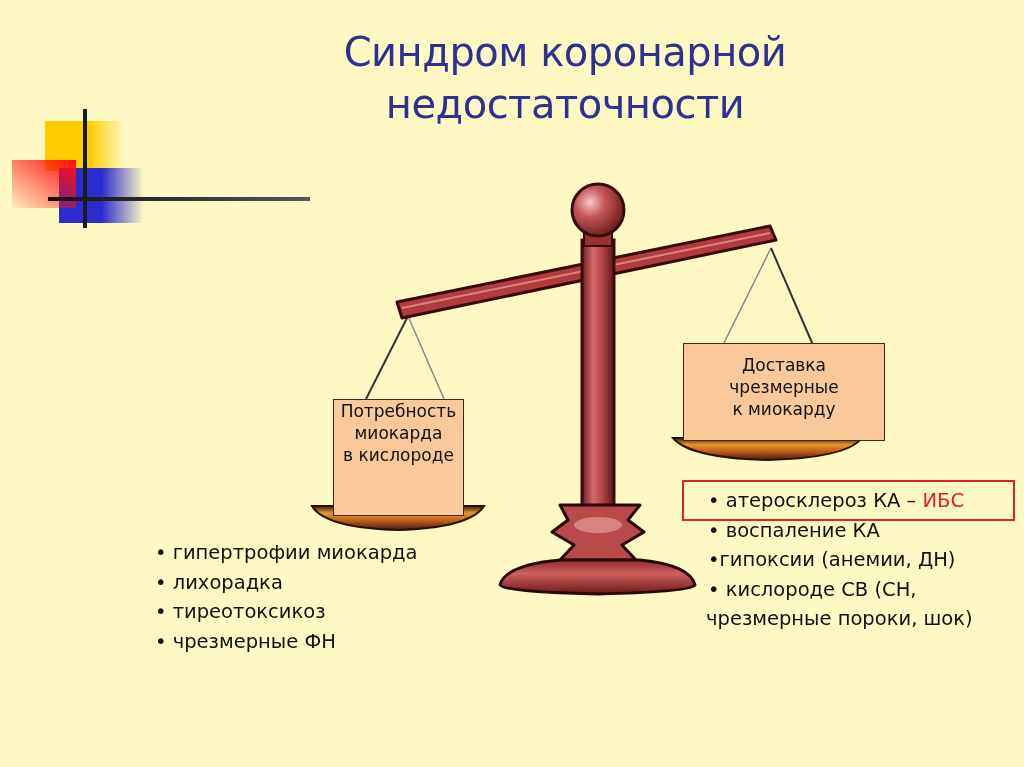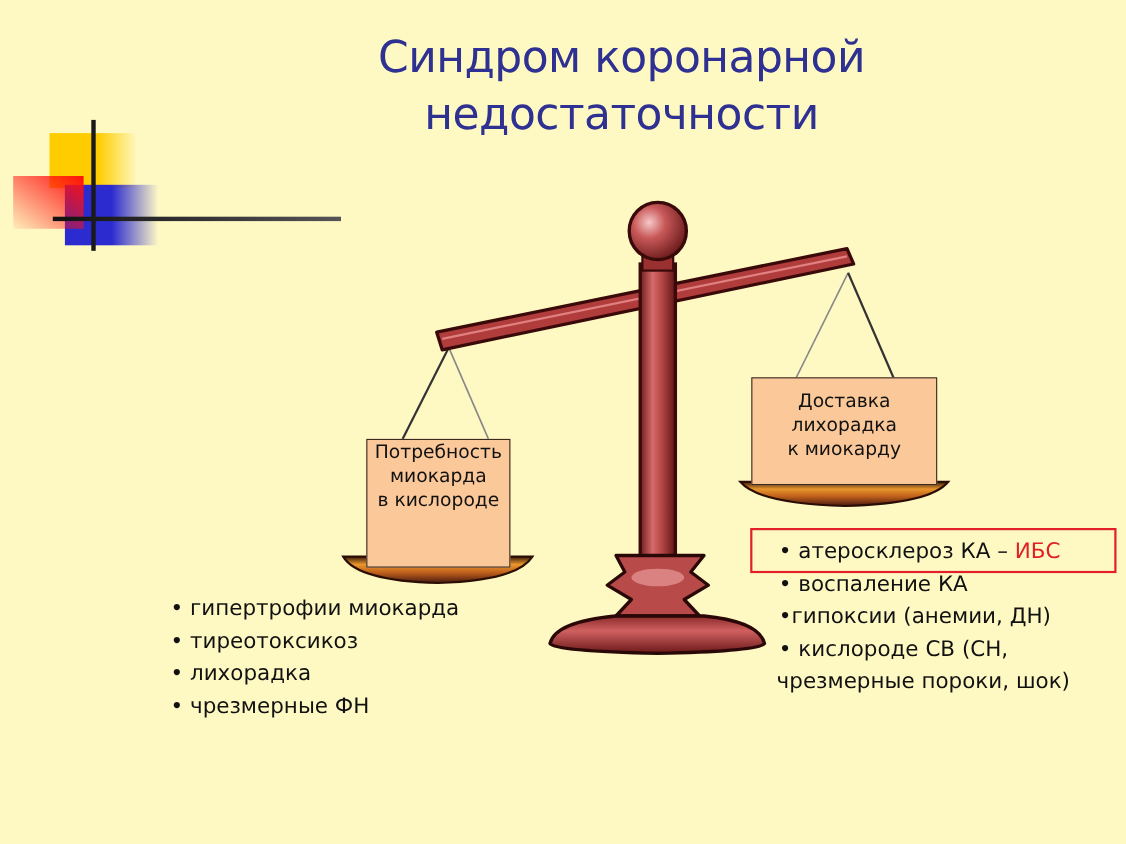--- a/index.html
+++ b/index.html
@@ -9,21 +9,21 @@
   .title { position: absolute; left: 300px; top: 26px; width: 530px; text-align: center;
            color: #2e3192; font-size: 40px; line-height: 52px; font-family: "DejaVu Sans", sans-serif;
            letter-spacing: -0.5px; }
   .deco { position: absolute; left: 0; top: 0; width: 320px; height: 240px; }
   .scale-svg { position: absolute; left: 0; top: 0; }
   .label-box { position: absolute; background: #fbc89a; border: 1.5px solid #3a2a20;
                color: #111; font-size: 17px; line-height: 22px; text-align: center;
                font-family: "DejaVu Sans", sans-serif; box-sizing: border-box; }
   .label-box span { display: block; white-space: nowrap; }
   .box-left { left: 333px; top: 399px; width: 131px; height: 117px; }
-  .box-right { left: 683px; top: 343px; width: 169px; height: 98px; padding-top: 10px; }
+  .box-right { left: 683px; top: 343px; width: 202px; height: 98px; padding-top: 10px; }
   .list { position: absolute; font-size: 19.5px; line-height: 29.5px; color: #111;
           font-family: "DejaVu Sans", sans-serif; margin: 0; padding: 0; list-style: none; }
   .list li { white-space: nowrap; }
   .list-left { left: 155px; top: 538px; }
   .list-right { left: 708px; top: 486px; }
   .highlight-box { position: absolute; left: 682px; top: 480px; width: 333px; height: 41px;
                    border: 2px solid #e0202a; box-sizing: border-box; }
   .red { color: #e0202a; margin-top: 16px; }
 </style>
 </head>
@@ -117,28 +117,28 @@
     <path d="M673,438 L862,438 Q846,458 768,460 Q690,458 673,438 Z" fill="url(#pan)" stroke="#2a0e06" stroke-width="2"></path>
   </svg>
 
   <div class="label-box box-left">
     <span>Потребность</span>
     <span>миокарда</span>
     <span>в кислороде</span>
   </div>
   <div class="label-box box-right">
     <span>Доставка</span>
-    <span>лихорадка</span>
+    <span>чрезмерные</span>
     <span>к миокарду</span>
   </div>
 
   <ul class="list list-left">
     <li>• гипертрофии миокарда</li>
+    <li>• лихорадка</li>
     <li>• тиреотоксикоз</li>
-    <li>• лихорадка</li>
     <li>• чрезмерные ФН</li>
   </ul>
 
   <div class="highlight-box"></div>
   <ul class="list list-right">
     <li><span>• атеросклероз КА – </span><span class="red">ИБС</span></li>
     <li>• воспаление КА</li>
     <li>•гипоксии (анемии, ДН)</li>
     <li>• кислороде СВ (СН,</li>
     <li style="margin-left:-2px">чрезмерные пороки, шок)</li>

